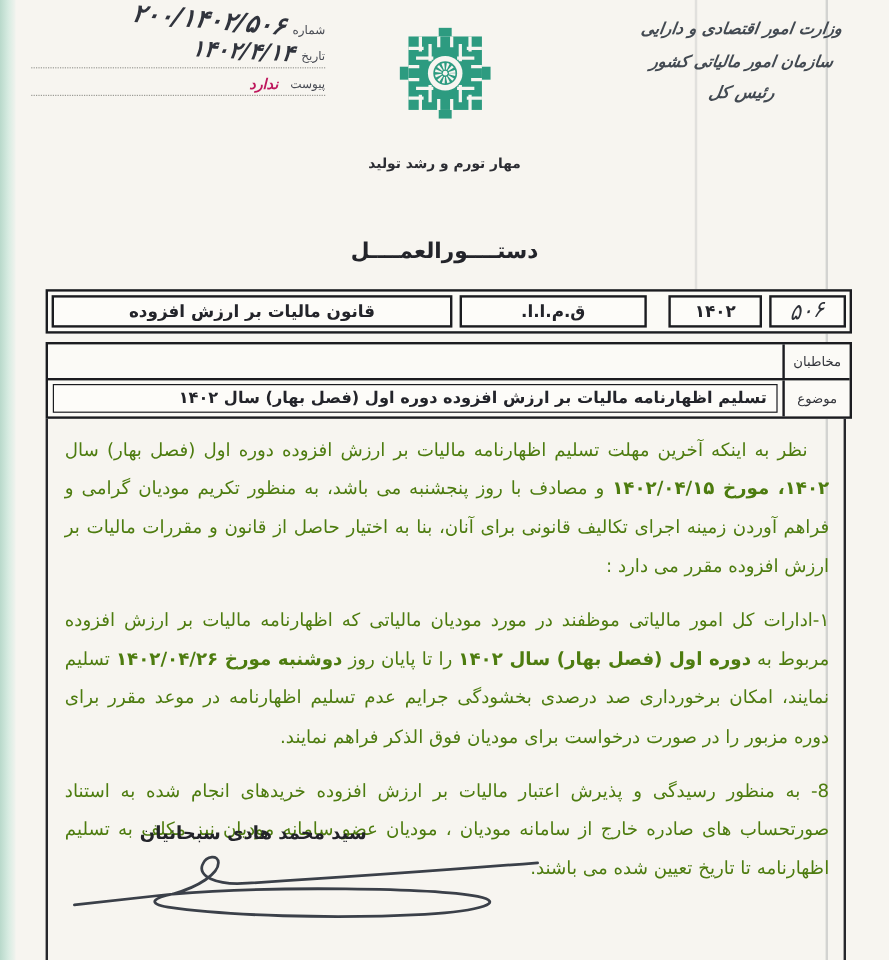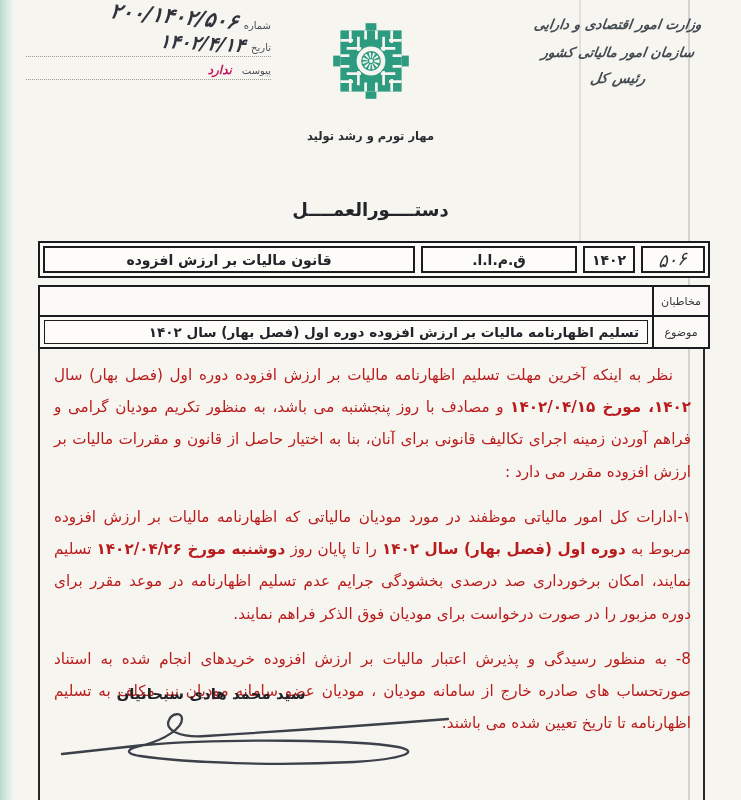--- a/index.html
+++ b/index.html
@@ -34,39 +34,39 @@
   .center-line{position:absolute;left:0;width:741px;text-align:center;direction:rtl;}
   .slogan{top:129px;font-size:11.5px;font-weight:bold;color:#2c2d33;}
   .invocation{top:162px;font-size:13px;font-weight:bold;}
   .doc-type{top:199px;font-size:18px;font-weight:bold;letter-spacing:1px;}
 
   
   .ref-table{position:absolute;left:38px;top:241px;width:672px;height:37px;border:2px solid #1b1c20;
     display:flex;flex-direction:row-reverse;align-items:stretch;gap:6px;padding:3px;background:#fbfaf6;}
   .ref-cell{border:2px solid #1b1c20;display:flex;align-items:center;justify-content:center;background:#fdfcf9;}
   .ref-serial{width:64px;}
-  .ref-year{width:52px;font-size:14px;font-weight:bold;}
+  .ref-year{width:78px;font-size:14px;font-weight:bold;margin-left:12px;}
   .ref-law{flex:1;font-size:14px;font-weight:bold;direction:rtl;}
   .ref-code{width:156px;font-size:14px;font-weight:bold;direction:rtl;}
   .hand-serial{font-style:italic;font-size:18px;color:#2e3138;transform:rotate(-7deg) skewX(-8deg);direction:ltr;}
 
   
   .meta-table{position:absolute;left:38px;top:285px;width:672px;border:2px solid #1b1c20;background:#fbfaf6;direction:rtl;}
   .meta-row{display:flex;height:30px;}
   .meta-row.first{border-bottom:2px solid #1b1c20;}
   .meta-label{width:56px;display:flex;align-items:center;justify-content:center;font-size:11px;color:#33353b;
     border-left:2px solid #1b1c20;}
   .meta-content{flex:1;display:flex;align-items:stretch;padding:3px 4px;}
   .meta-inner{flex:1;border:1.5px solid #1b1c20;display:flex;align-items:center;padding:0 8px;background:#fdfcf9;
     font-size:13.5px;font-weight:bold;}
 
   
   .body-box{position:absolute;left:38px;top:349px;width:667px;height:451px;
     border-left:2px solid #26272c;border-right:2px solid #26272c;direction:rtl;}
-  .body-text{padding:10px 12px 0 14px;font-size:15.2px;line-height:2.12;text-align:justify;color:#b91c1c;}
+  .body-text{padding:10px 12px 0 14px;font-size:15.2px;line-height:2.12;text-align:justify;color:#4d7c0f;}
   .body-text p{margin:0 0 13px 0;}
   .p-indent{text-indent:18px;}
   .seg-b{font-weight:bold;}
   .seg-u{text-underline-offset:5px;}
 
   .sig-name{position:absolute;left:52px;top:336px;width:238px;text-align:center;
     font-size:15px;font-weight:bold;direction:rtl;}
   .sig-svg{position:absolute;left:8px;top:356px;}
 </style>
 </head>

